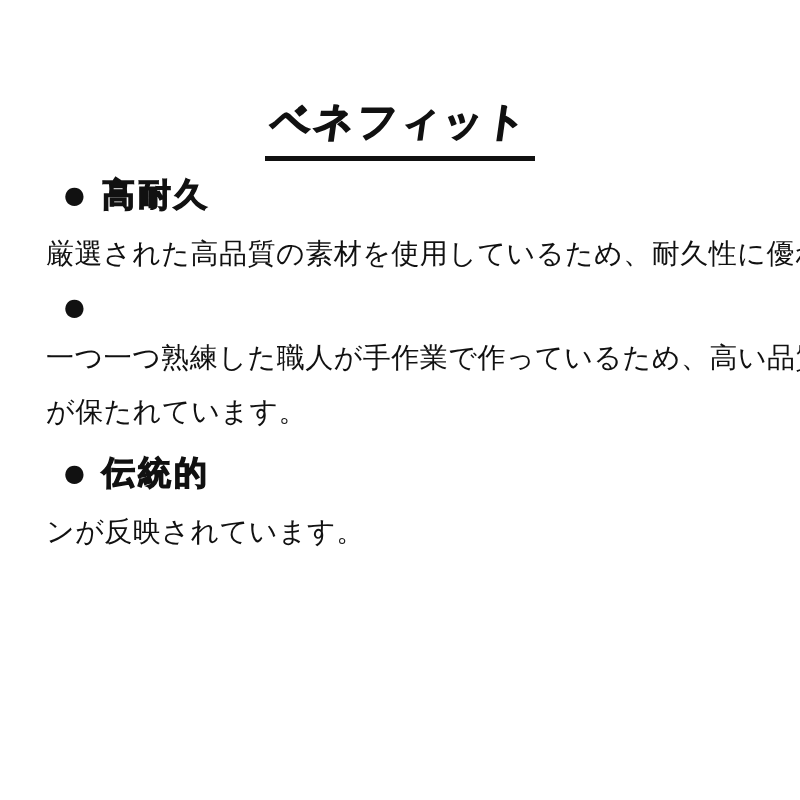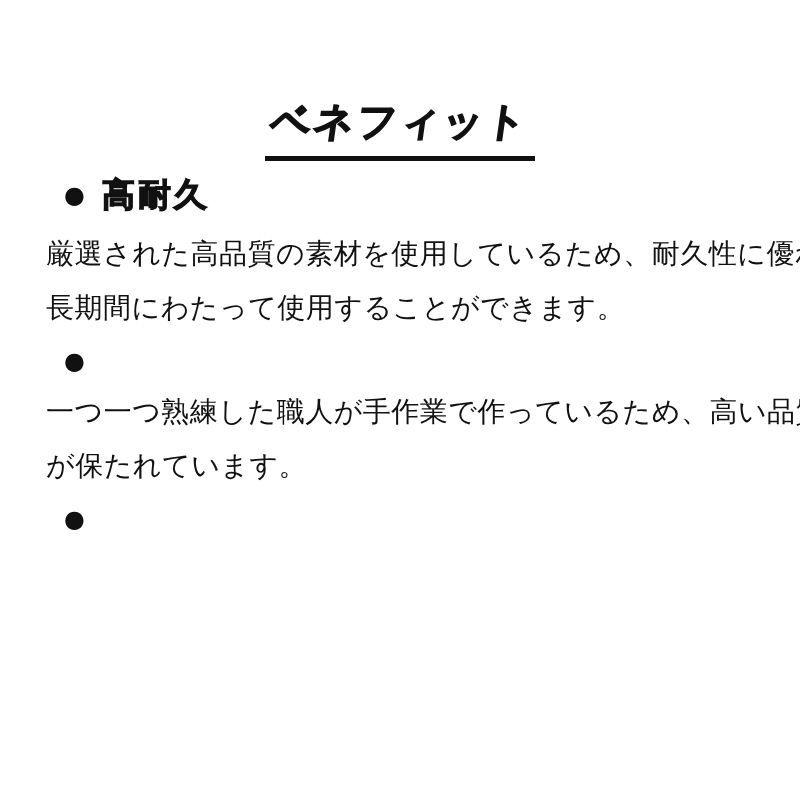--- a/index.html
+++ b/index.html
@@ -77,36 +77,37 @@
 
   <div class="content">
 
     <div class="section">
       <div class="section-heading">
         <span class="bullet-icon">●</span>
         <span class="heading-text">高耐久</span>
       </div>
       <div class="section-body">
         <div class="body-line">厳選された高品質の素材を使用しているため、耐久性に優れ、</div>
-        <div class="body-line">長期間にわたって使用することができます。</div>
       </div>
     </div>
 
     <div class="section">
       <div class="section-heading">
         <span class="bullet-icon">●</span>
       </div>
       <div class="section-body">
         <div class="body-line">一つ一つ熟練した職人が手作業で作っているため、高い品質</div>
         <div class="body-line">が保たれています。</div>
       </div>
     </div>
 
     <div class="section">
       <div class="section-heading">
         <span class="bullet-icon">●</span>
+        <span class="heading-text">伝統的</span>
       </div>
       <div class="section-body">
+        <div class="body-line">ンが反映されています。</div>
       </div>
     </div>
 
   </div>
 </div>
 
 </body></html>

